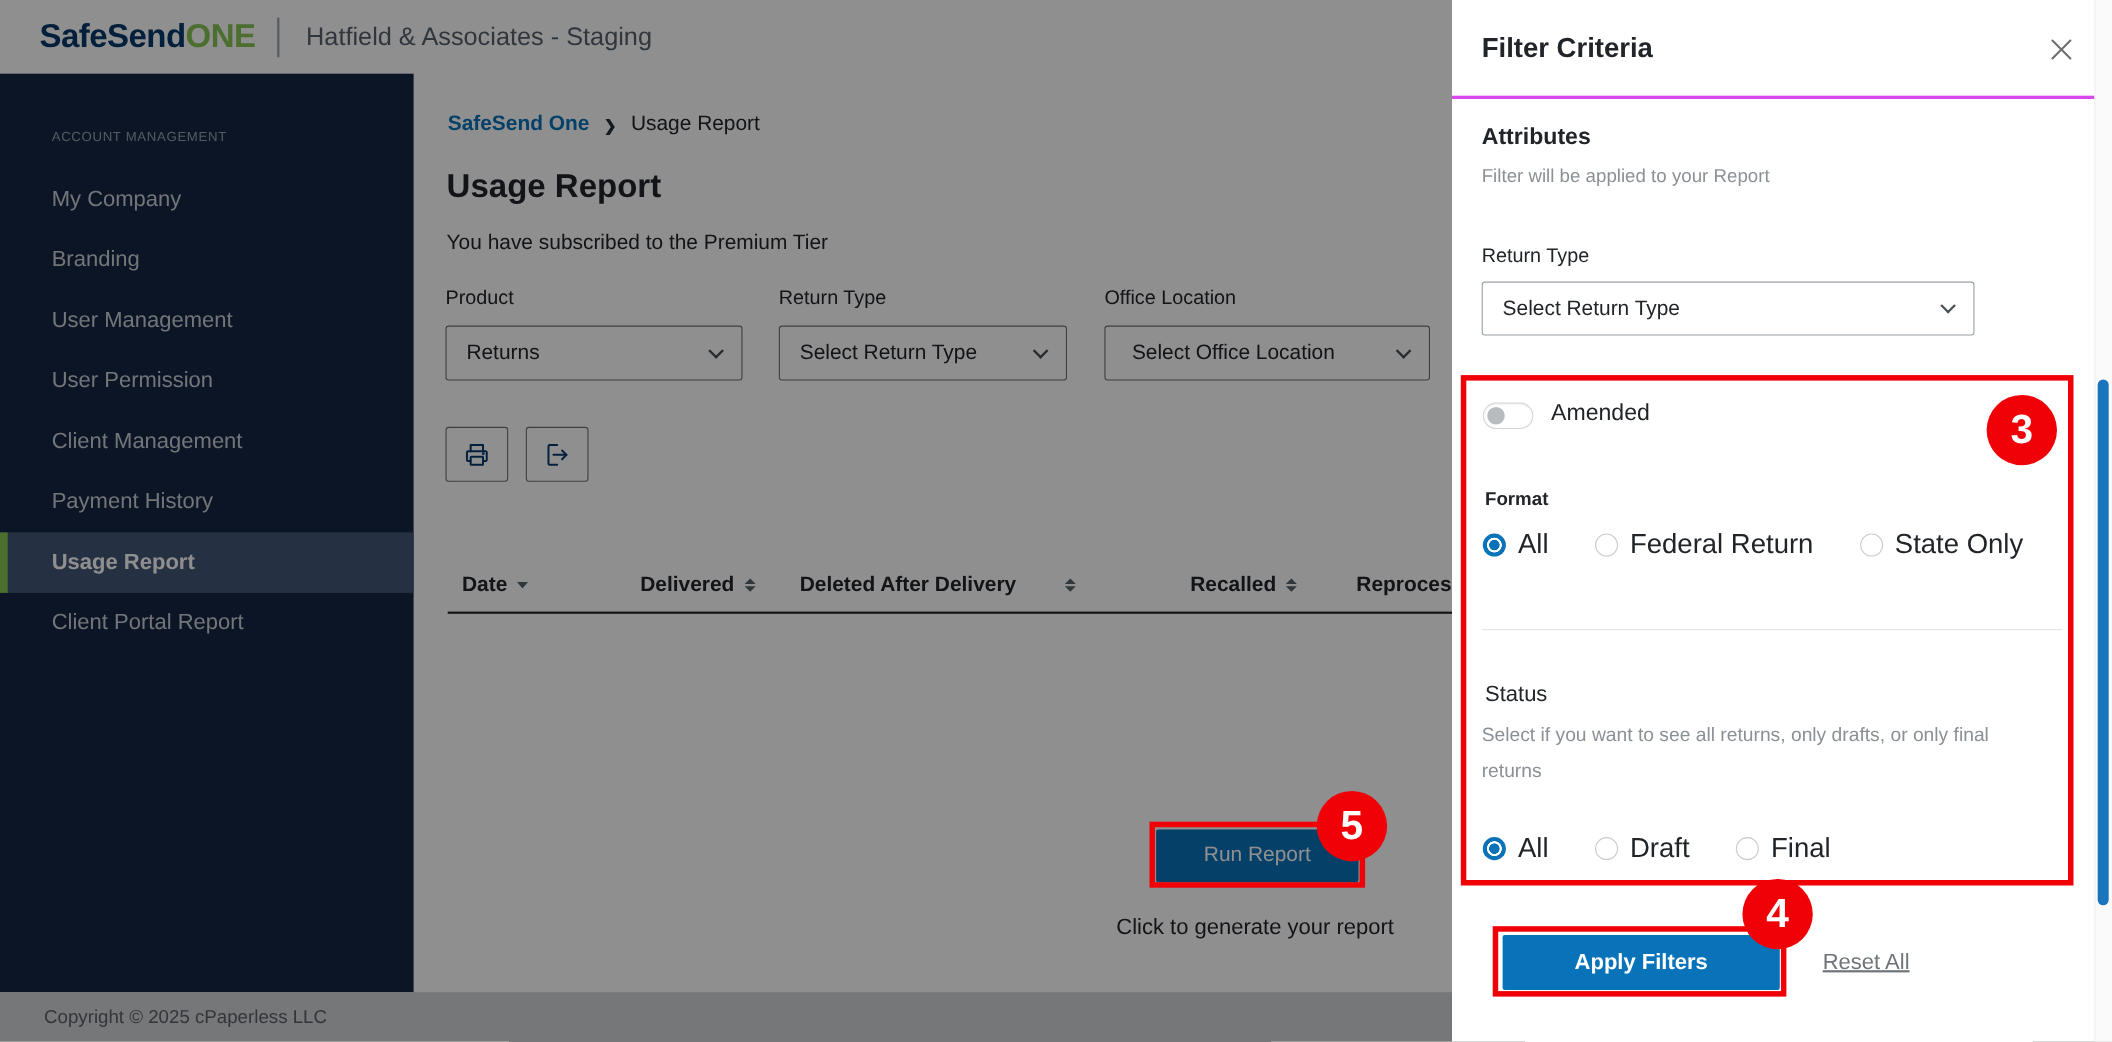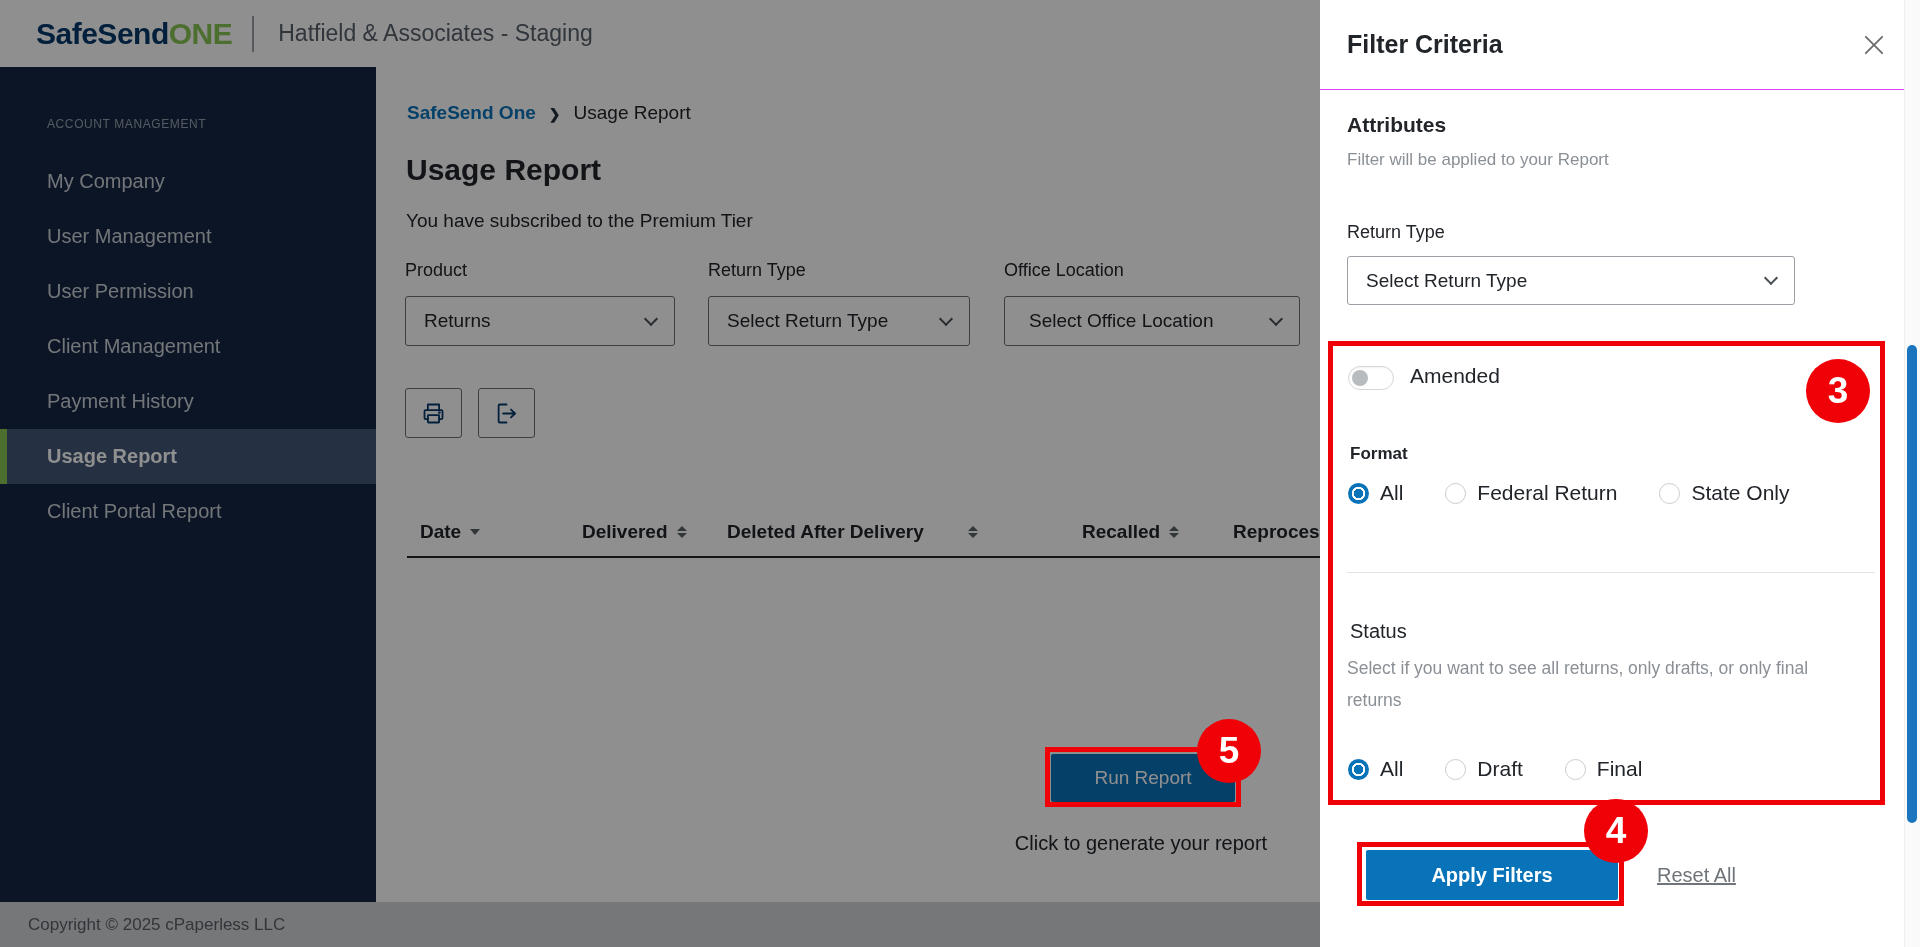--- a/index.html
+++ b/index.html
@@ -87,35 +87,35 @@
   .run-report-btn {
     position:absolute; left:1051px; top:754px; width:184px; height:48px;
     background:#0973ba; color:#ffffff; font-size:19px; border:none; border-radius:2px;
     display:flex; align-items:center; justify-content:center; cursor:pointer;
   }
   .report-hint { position:absolute; left:931px; top:832px; width:420px; text-align:center; font-size:20px; color:#212529; }
 
   
   .app-footer {
     position:absolute; left:0; bottom:0; width:1920px; height:45px;
-    background:#d2d5d7; font-size:17px; color:#5a6069; line-height:45px; padding-left:28px;
+    background:#d2d5d7; font-size:17px; color:#5a6069; line-height:45px; padding-left:40px;
   }
 
   
   .dim-overlay {
     position:absolute; left:0; top:0; width:1320px; height:947px;
     background:rgba(0,0,0,0.44); z-index:50;
   }
 
   
   .filter-panel {
     position:absolute; left:1320px; top:0; width:600px; height:947px;
     background:#ffffff; z-index:60;
   }
-  .panel-header { position:absolute; left:0; top:0; width:100%; height:90px; border-bottom:1px solid #d946ef; }
+  .panel-header { position:absolute; left:0; top:0; width:100%; height:90px; border-bottom:3px solid #d946ef; }
   .panel-title { position:absolute; left:27px; top:30px; font-size:25px; font-weight:bold; color:#212529; }
   .close-btn { position:absolute; right:32px; top:31px; width:28px; height:28px; cursor:pointer; }
 
   .attr-heading { position:absolute; left:27px; top:113px; font-size:21px; font-weight:600; color:#212529; }
   .attr-sub { position:absolute; left:27px; top:150px; font-size:17px; color:#8a9096; }
   .rt-label { position:absolute; left:27px; top:222px; font-size:18px; color:#212529; }
   .rt-select { position:absolute; left:27px; top:256px; width:448px; height:49px; border-color:#9aa0a5; }
 
   .toggle {
     position:absolute; left:28px; top:366px; width:46px; height:24px;
@@ -130,21 +130,21 @@
   .row-format { left:28px; top:481px; }
   .row-status { left:28px; top:757px; }
   .radio-item { display:flex; align-items:center; gap:11px; margin-right:42px; cursor:pointer; }
   .radio {
     width:21px; height:21px; border-radius:50%; border:1px solid #c9ccce; background:#fff; flex:0 0 auto;
   }
   .radio.checked {
     border:none;
     background:radial-gradient(circle, #0973ba 0 4.5px, #ffffff 5px 6.5px, #0973ba 7px 10.5px);
   }
-  .radio-label { font-size:21px; color:#212529; }
+  .radio-label { font-size:25px; color:#212529; }
 
   .panel-divider { position:absolute; left:27px; top:572px; width:528px; height:1px; background:#e4e4e4; }
 
   .status-label { position:absolute; left:30px; top:620px; font-size:20px; font-weight:500; color:#212529; }
   .status-desc { position:absolute; left:27px; top:652px; width:462px; font-size:17.5px; line-height:32px; color:#8a9096; }
 
   .apply-btn {
     position:absolute; left:46px; top:850px; width:252px; height:50px;
     background:#0973ba; color:#ffffff; font-size:20px; font-weight:600; border:none; border-radius:2px;
     display:flex; align-items:center; justify-content:center; cursor:pointer;
@@ -176,20 +176,21 @@
   <header class="app-header">
     <div class="logo"><span class="logo-part1">SafeSend</span><span class="logo-part2">ONE</span></div>
     <div class="header-divider"></div>
     <div class="company-title">Hatfield &amp; Associates - Staging</div>
   </header>
 
   <aside class="sidebar">
     <div class="sidebar-section">ACCOUNT MANAGEMENT</div>
     <nav class="sidebar-items">
       <div class="sidebar-item">My Company</div>
+      <div class="sidebar-item">Branding</div>
       <div class="sidebar-item">User Management</div>
       <div class="sidebar-item">User Permission</div>
       <div class="sidebar-item">Client Management</div>
       <div class="sidebar-item">Payment History</div>
       <div class="sidebar-item active">Usage Report</div>
       <div class="sidebar-item">Client Portal Report</div>
     </nav>
   </aside>
 
   <div class="breadcrumb">

